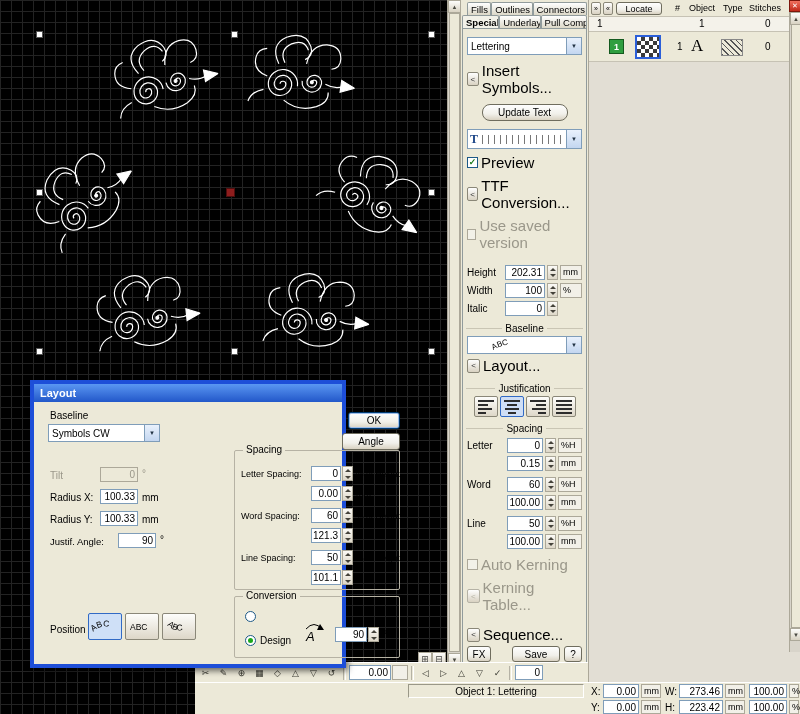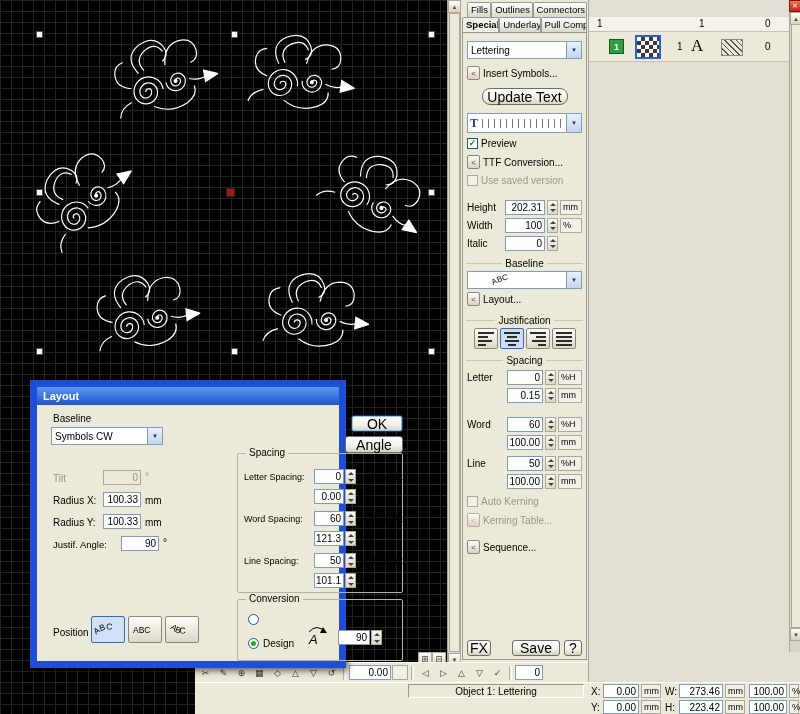--- a/index.html
+++ b/index.html
@@ -23,27 +23,27 @@
 
   
   .fld { background:#fff; border:1px solid #7f9db9; height:15px; font-size:10px; padding:0 2px; display:flex; align-items:center; justify-content:flex-end; }
   .fld.dis { background:#ece9d8; color:#9a978a; border-color:#aca899; }
   .unit { border:1px solid #aca899; background:#f2f0e8; height:15px; font-size:9px; padding:0 2px; display:flex; align-items:center; }
   .spin { width:11px; height:15px; display:flex; flex-direction:column; border:1px solid #aca899; background:linear-gradient(#fbfaf6,#ddd7c8); }
   .spin i { flex:1; position:relative; }
   .spin i::after { content:""; position:absolute; left:2px; border-left:3px solid transparent; border-right:3px solid transparent; }
   .spin .up::after   { top:2px; border-bottom:3px solid #44423a; }
   .spin .dn::after   { top:2px; border-top:3px solid #44423a; }
-  .btn { border:1px solid #6f6d5e; border-radius:3px; background:linear-gradient(#fefefe,#f1f0ea 60%,#d9d2c2); font-size:14px; display:flex; align-items:center; justify-content:center; color:#000; }
+  .btn { border:1px solid #6f6d5e; border-radius:3px; background:linear-gradient(#fefefe,#f1f0ea 60%,#d9d2c2); font-size:10px; display:flex; align-items:center; justify-content:center; color:#000; }
   .btn.def { border:1px solid #003c74; box-shadow:inset 0 0 0 1px #9ebdea; }
   .chev { width:13px; height:14px; border:1px solid #8a8778; border-radius:2px; background:linear-gradient(#fefefe,#d9d2c2); font-size:8px; display:flex; align-items:center; justify-content:center; color:#333; }
   .chev.dis { color:#b5b2a5; border-color:#b5b2a5; }
   .cb { width:11px; height:11px; border:1px solid #1d5987; background:#fff; font-size:9px; line-height:9px; text-align:center; color:#1a7a1a; font-weight:bold; }
   .cb.dis { border-color:#aca899; background:#f2f1e8; }
-  .lbl { font-size:10px; }
+  .lbl { font-size:15px; }
   .lbl.dis { color:#9a978a; }
   .combo { border:1px solid #7f9db9; background:#fff; height:18px; display:flex; align-items:center; }
   .combo .txt { flex:1; padding:0 3px; font-size:10px; white-space:nowrap; overflow:hidden; }
   .combo .dd { width:15px; align-self:stretch; background:linear-gradient(#e9f1fc,#c3d6f0); border-left:1px solid #7f9db9; display:flex; align-items:center; justify-content:center; font-size:6px; color:#234; }
 
   
   .props { position:absolute; left:460px; top:0; width:128px; height:663px; background:#ece9d8; border-left:1px solid #aca899; display:flex; flex-direction:column; padding:2px 1px 3px; }
   .tabrow { display:flex; height:15px; }
   .tabrow.r1 { padding-left:5px; }
   .tab { border:1px solid #919b9c; border-bottom:none; border-radius:2px 2px 0 0; padding:1px 3px 0; background:linear-gradient(#fff,#dcd8c8); font-size:9.5px; white-space:nowrap; overflow:hidden; }
@@ -60,21 +60,21 @@
   .jbars { display:flex; flex-direction:column; gap:2px; width:16px; }
   .jbars span { height:2px; background:#2c2c2c; }
   .jl span:nth-child(1){width:16px}.jl span:nth-child(2){width:10px}.jl span:nth-child(3){width:14px}.jl span:nth-child(4){width:8px}
   .jc { align-items:center; } .jc span:nth-child(1){width:16px}.jc span:nth-child(2){width:10px}.jc span:nth-child(3){width:14px}.jc span:nth-child(4){width:8px}
   .jr { align-items:flex-end; } .jr span:nth-child(1){width:16px}.jr span:nth-child(2){width:10px}.jr span:nth-child(3){width:14px}.jr span:nth-child(4){width:8px}
   .jf span { width:16px; }
   .ticks { flex:1; height:9px; margin:0 2px; background:repeating-linear-gradient(90deg,#777 0 1px,transparent 1px 6px); }
   .ttico { color:#1c4587; font-weight:bold; font-family:"Liberation Serif",serif; font-size:12px; padding:0 2px; }
 
   
-  .dialog { position:absolute; left:30px; top:380px; width:316px; height:288px; background:#ece9d8; border:7px solid #1d4ed8; box-shadow:2px 3px 6px rgba(0,0,0,.55); z-index:10; }
+  .dialog { position:absolute; left:30px; top:380px; width:316px; height:288px; background:#ece9d8; border:4px solid #1d4ed8; box-shadow:2px 3px 6px rgba(0,0,0,.55); z-index:10; }
   .dlg-title { position:absolute; left:0; top:0; right:0; height:18px; background:linear-gradient(180deg,#5a96f2,#2257c9); color:#fff; font-weight:bold; font-size:11px; display:flex; align-items:center; padding:0 6px; }
   .dlg-lbl { position:absolute; font-size:10px; white-space:nowrap; }
   .group { position:absolute; border:1px solid #b6b2a4; border-radius:2px; }
   .group > .glabel { position:absolute; top:-7px; left:8px; background:#ece9d8; padding:0 3px; font-size:10px; }
   .radio { width:11px; height:11px; border:1px solid #1d5987; border-radius:50%; background:#fff; position:relative; }
   .radio.sel::after { content:""; position:absolute; inset:2px; border-radius:50%; background:#1ca81c; }
   .pbtn { position:absolute; width:34px; height:27px; border:1px solid #8a8778; border-radius:2px; background:linear-gradient(#fdfdfb,#ddd7c8); display:flex; align-items:center; justify-content:center; }
   .pbtn.sel { border:1px solid #316ac5; background:#cfe0f7; }
 
   
@@ -313,21 +313,21 @@
     </div>
     <div class="prow">
       <span class="rlabel"></span>
       <span class="fld" style="width:36px">0.15</span>
       <span class="spin">
           <i class="up"></i>
           <i class="dn"></i>
         </span>
       <span class="unit" style="width:24px">mm</span>
     </div>
-    <div class="prow" style="margin-top:12px">
+    <div class="prow" style="margin-top:4px">
       <span class="rlabel">Word</span>
       <span class="fld" style="width:36px">60</span>
       <span class="spin">
           <i class="up"></i>
           <i class="dn"></i>
         </span>
       <span class="unit" style="width:24px">%H</span>
     </div>
     <div class="prow">
       <span class="rlabel"></span>
@@ -373,20 +373,29 @@
 
     <div style="margin-top:auto;display:flex;align-items:center;gap:4px;padding:0 1px">
       <div class="btn" style="width:24px;height:16px">FX</div>
       <div class="btn" style="width:48px;height:16px;margin-left:auto">Save</div>
       <div class="btn" style="width:18px;height:16px">?</div>
     </div>
   </div>
 </div>
 
 <div class="right">
+  <div class="obj-head">
+    <span class="mini" style="left:2px">»</span>
+    <span class="mini" style="left:14px">«</span>
+    <span class="btn" style="position:absolute;left:27px;top:2px;width:46px;height:13px;font-size:9px">Locate</span>
+    <span class="colhdr" style="left:86px">#</span>
+    <span class="colhdr" style="left:100px">Object</span>
+    <span class="colhdr" style="left:134px">Type</span>
+    <span class="colhdr" style="left:160px">Stitches</span>
+  </div>
 
   <div class="totals">
     <span style="left:8px">1</span>
     <span style="left:110px">1</span>
     <span style="left:176px">0</span>
   </div>
 
   <div class="orow">
     <span class="badge">1</span>
     <span class="chip"></span>

